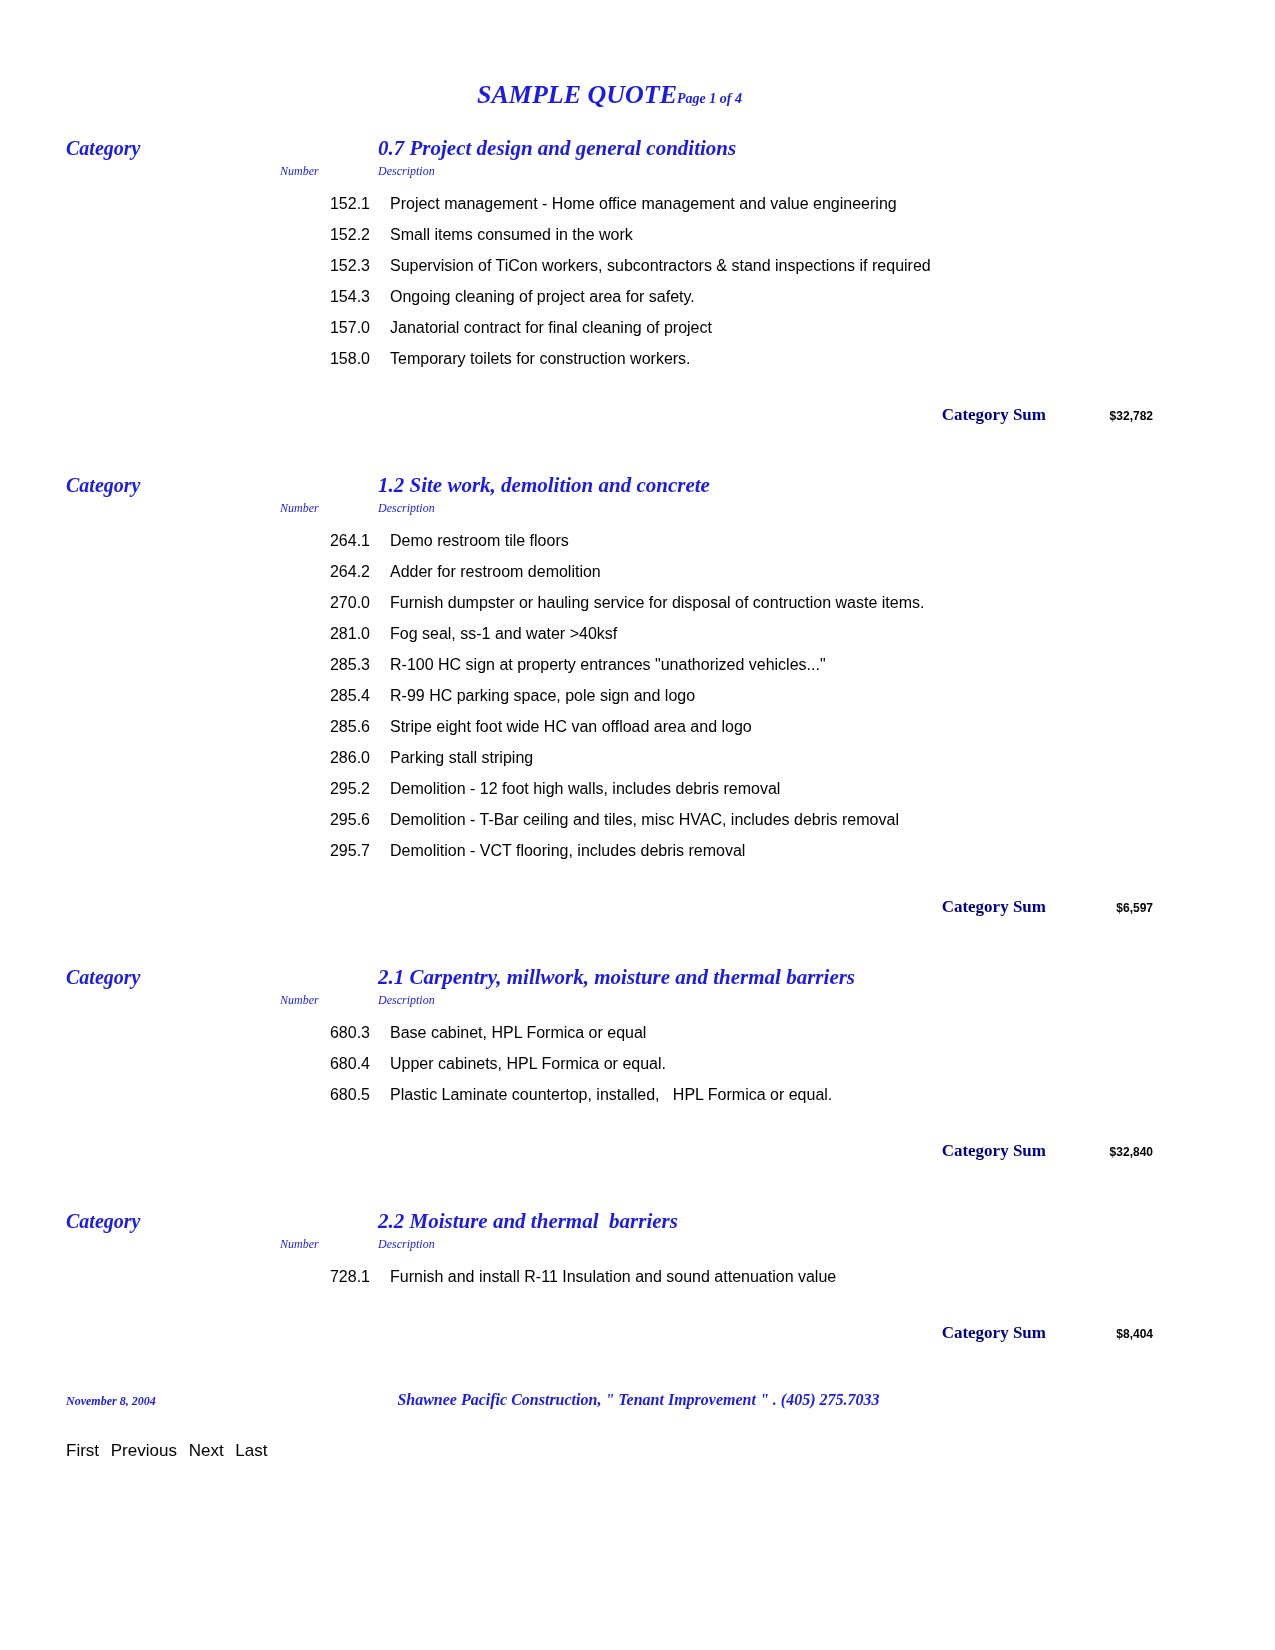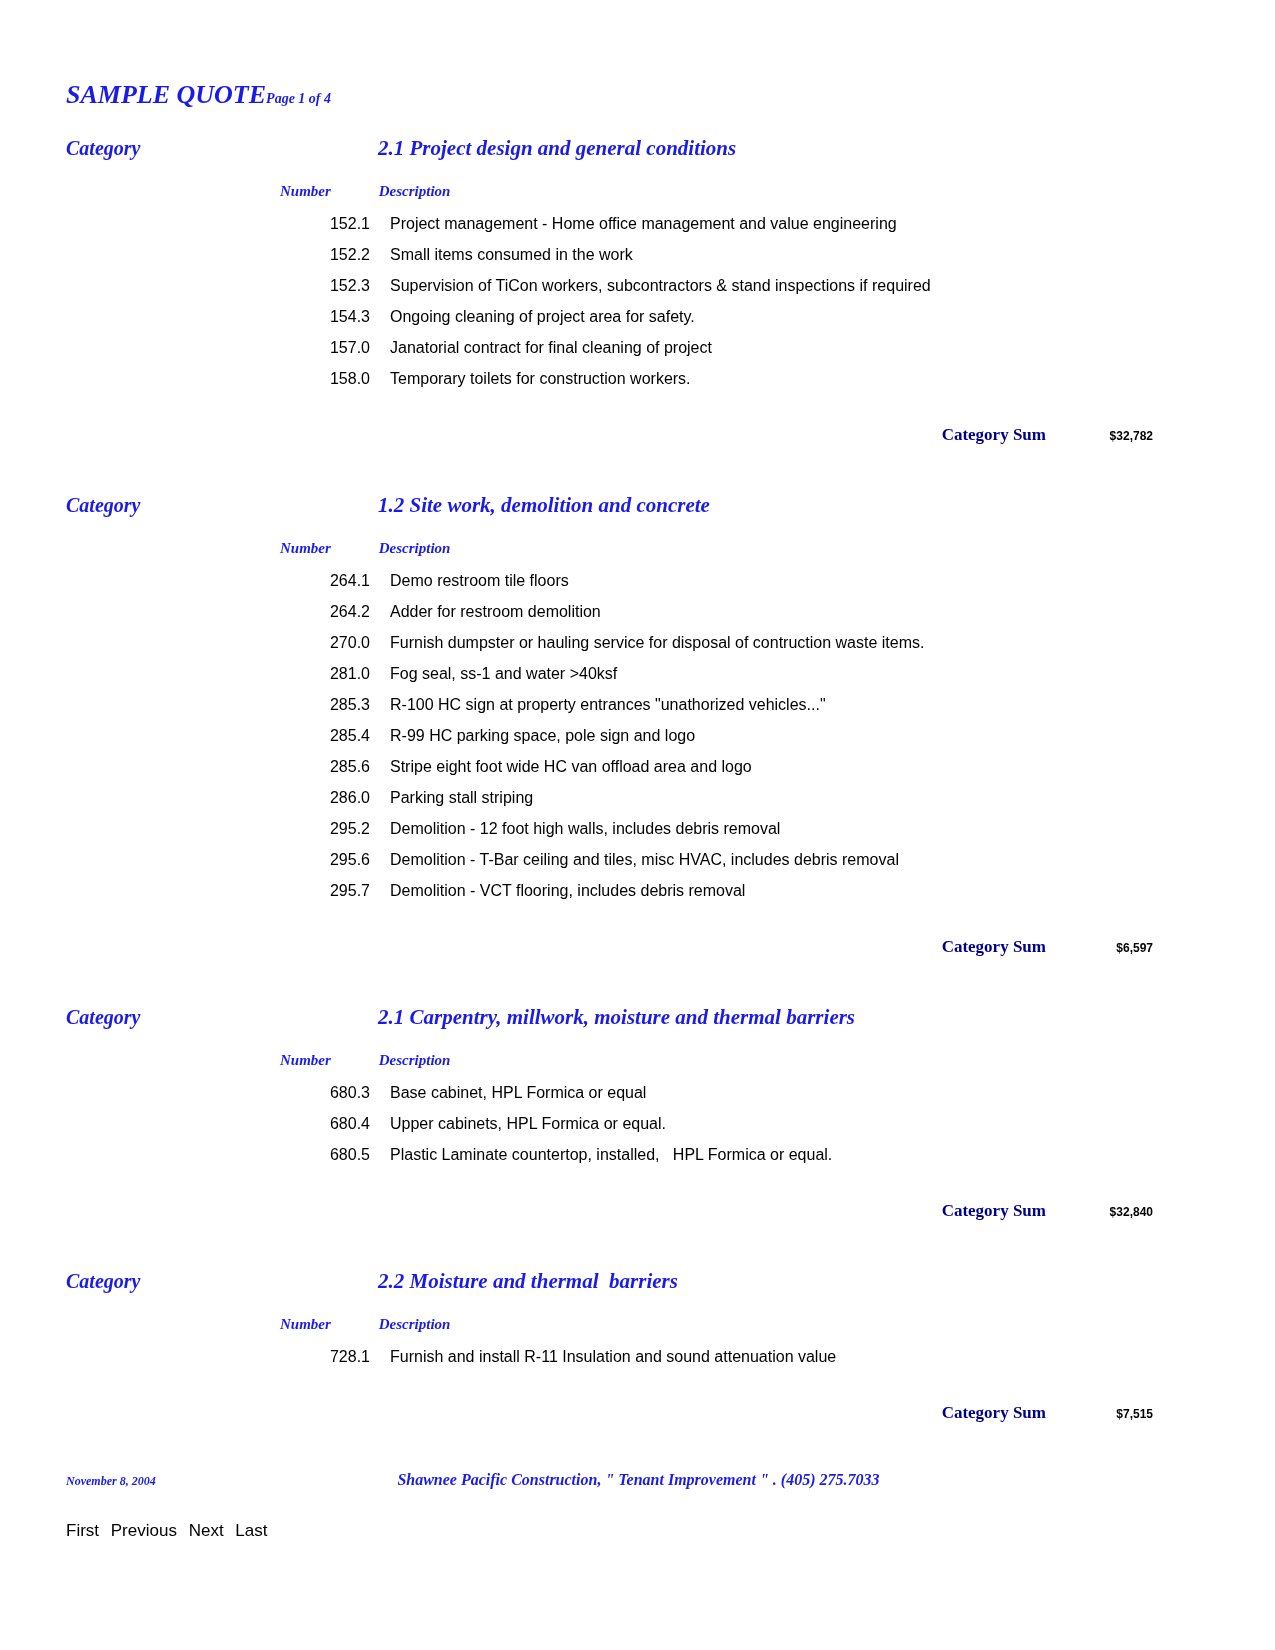--- a/index.html
+++ b/index.html
@@ -14,21 +14,21 @@
     height:1650px;
     background:#ffffff;
     font-family:"Liberation Sans","DejaVu Sans",sans-serif;
     color:var(--text-black);
     padding:80px 122px 0 66px;
     overflow:hidden;
     position:relative;
   }
 
   
-  .page-header{display:flex;justify-content:flex-start;align-items:baseline;}
+  .page-header{display:flex;justify-content:center;align-items:baseline;}
   .doc-title{
     font-family:"Liberation Serif","DejaVu Serif",serif;
     font-weight:bold;font-style:italic;
     color:var(--heading-blue);
     font-size:26px;line-height:30px;
   }
   .page-indicator{
     font-family:"Liberation Serif","DejaVu Serif",serif;
     font-weight:bold;font-style:italic;
     color:var(--heading-blue);
@@ -50,25 +50,24 @@
   .cat-title{
     font-family:"Liberation Serif","DejaVu Serif",serif;
     font-weight:bold;font-style:italic;
     color:var(--heading-blue);
     font-size:21px;
     margin:0;
     white-space:pre-wrap;
   }
   .col-headers{
     margin-left:214px;
-    margin-top:20px;
-    font-family:"Liberation Serif","DejaVu Serif",serif;
-    font-weight:bold;font-style:italic;
-    color:var(--heading-blue);
-    font-size:15px;
+    font-family:"Liberation Serif","DejaVu Serif",serif;
+    font-weight:normal;font-style:italic;
+    color:var(--heading-blue);
+    font-size:12px;
     line-height:20px;
   }
   .num-header{display:inline-block;width:95px;}
   .items{margin-left:214px;margin-top:12px;}
   .item-row{
     display:flex;
     font-size:16px;
     line-height:21px;
     margin-bottom:10px;
   }
@@ -129,21 +128,21 @@
 
 <div class="page-header">
   <span class="doc-title">SAMPLE QUOTE</span>
   <span class="page-indicator">Page 1 of 4</span>
 </div>
 
 <div id="categories-container">
   <section class="category-section">
     <div class="cat-header-row">
       <span class="cat-label">Category</span>
-      <h2 class="cat-title">2.1 Project design and general conditions</h2>
+      <h2 class="cat-title">0.7 Project design and general conditions</h2>
     </div>
     <div class="col-headers">
       <span class="num-header">Number</span>
       <span class="desc-header">Description</span>
     </div>
     <div class="items">
   <div class="item-row">
     <span class="item-number">152.1</span>
     <span class="item-desc">Project management - Home office management and value engineering</span>
   </div>
@@ -291,21 +290,21 @@
       <span class="desc-header">Description</span>
     </div>
     <div class="items">
   <div class="item-row">
     <span class="item-number">728.1</span>
     <span class="item-desc">Furnish and install R-11 Insulation and sound attenuation value</span>
   </div>
 </div>
     <div class="sum-row">
       <span class="sum-label">Category Sum</span>
-      <span class="sum-value">$7,515</span>
+      <span class="sum-value">$8,404</span>
     </div>
   </section>
 </div>
 
 <div class="report-footer">
   <span class="footer-date">November 8, 2004</span>
   <span class="footer-company">Shawnee Pacific Construction, " Tenant Improvement " . (405) 275.7033</span>
 </div>
 
 <div class="nav-links">

